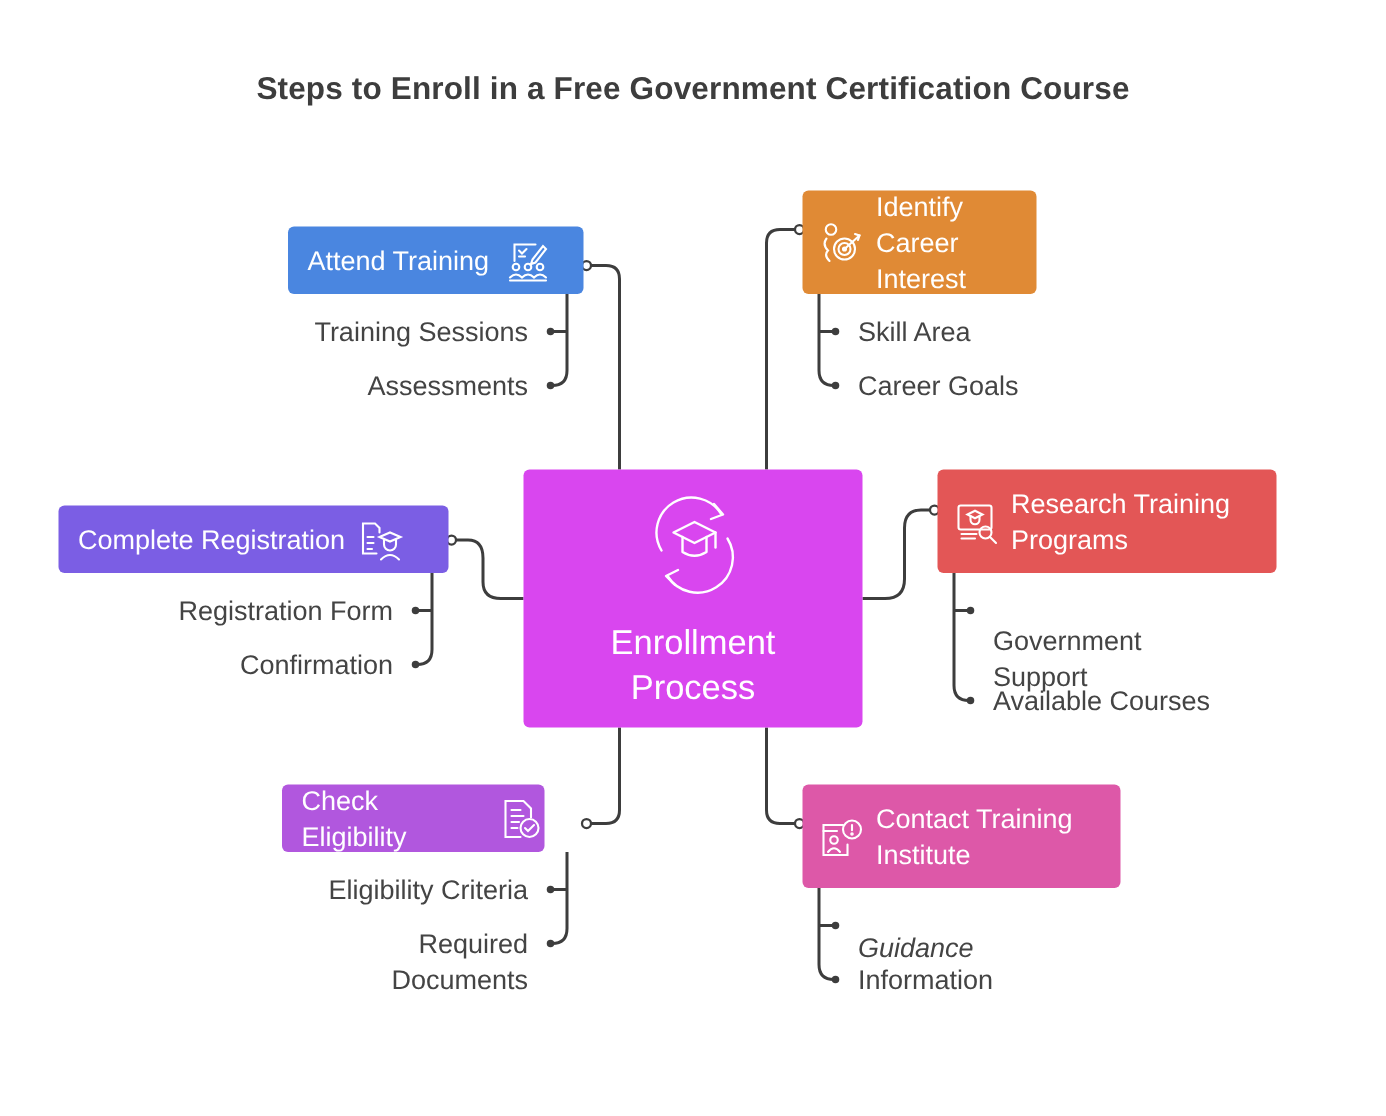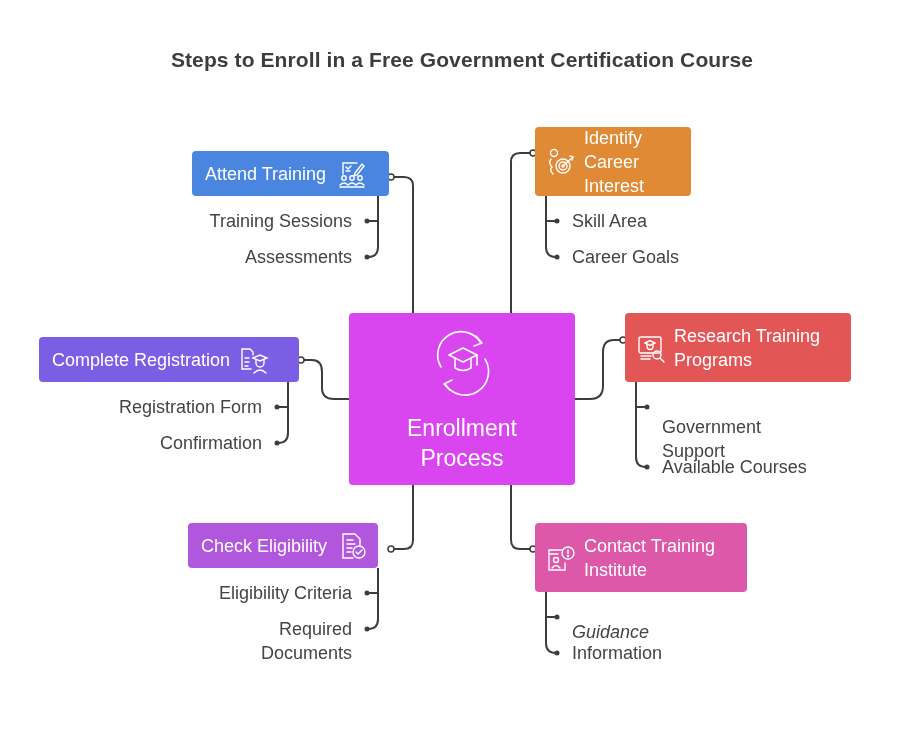--- a/index.html
+++ b/index.html
@@ -151,21 +151,21 @@
         <path d="M24 25 l4 4"></path>
     </svg>
   </span>
   <span class="label">Research Training
 Programs</span>
 </div>
 <div class="sub" style="left:662px; top:395px;margin-top:20px;">Government
 Support</div>
 <div class="sub" style="left:662px; top:455px;">Available Courses</div>
 
-<div class="box" style="left:188px; top:523px; width:190px; height:45px; background:#B157DE; padding-left:13px;">
+<div class="box" style="left:188px; top:523px; width:175px; height:45px; background:#B157DE; padding-left:13px;">
   <span class="label">Check Eligibility</span>
   <span class="icon" style="margin-left:10px;">
     <svg width="30" height="30" viewBox="0 0 30 30" fill="none" stroke="#fff" stroke-width="1.4" stroke-linecap="round">
       <path d="M15 27 H5 V3 H17 l5 5 V14"></path>
         <path d="M9 9 h6 M9 13 h8 M9 17 h5 M9 21 h4"></path>
       <circle cx="21" cy="21" r="6"></circle>
         <path d="M18 21 l2 2 4-4"></path>
     </svg>
   </span>
 </div>

